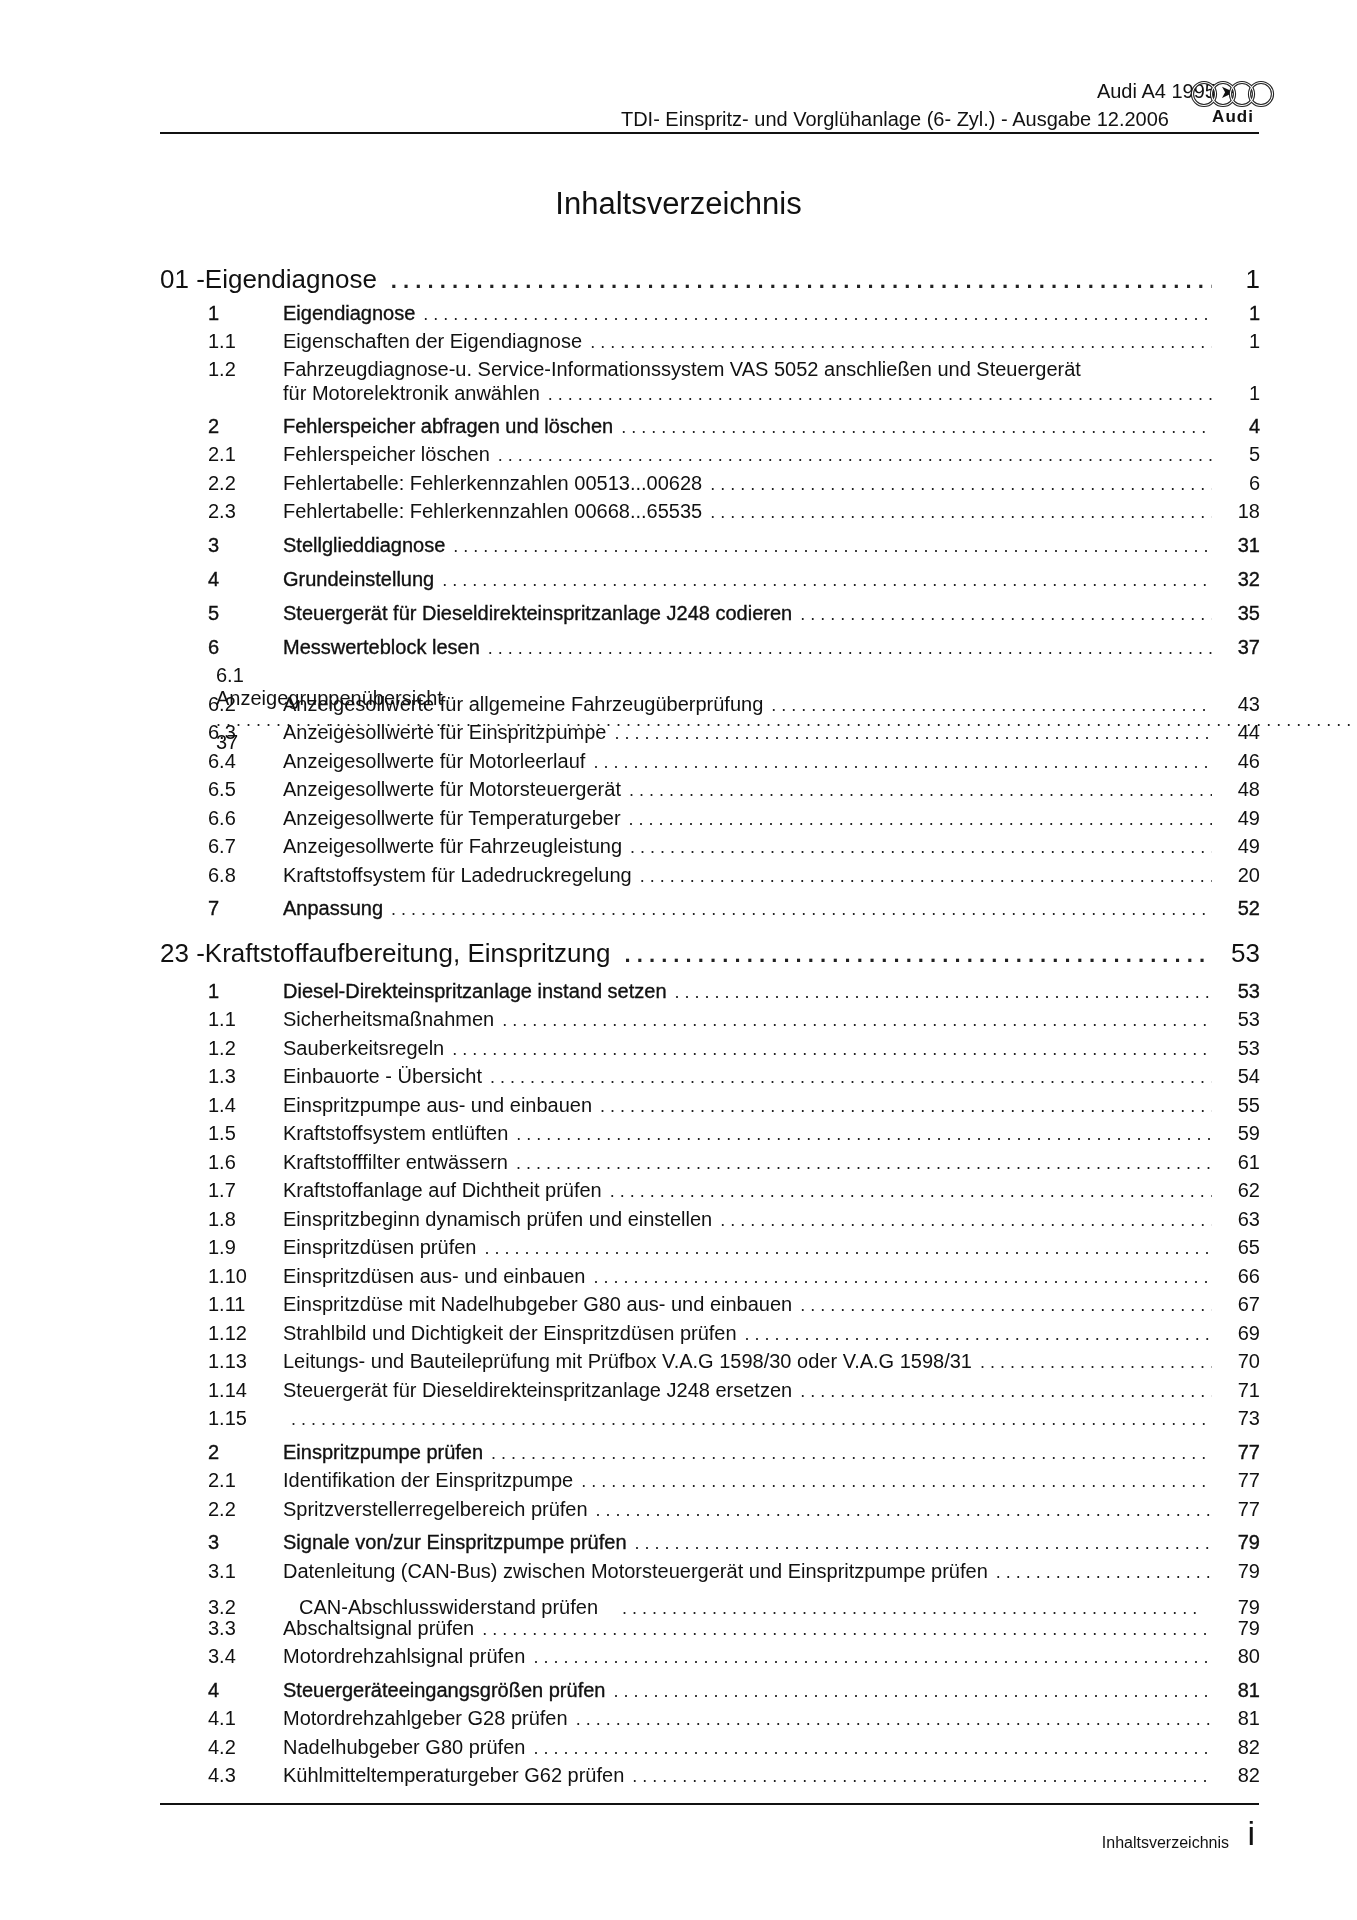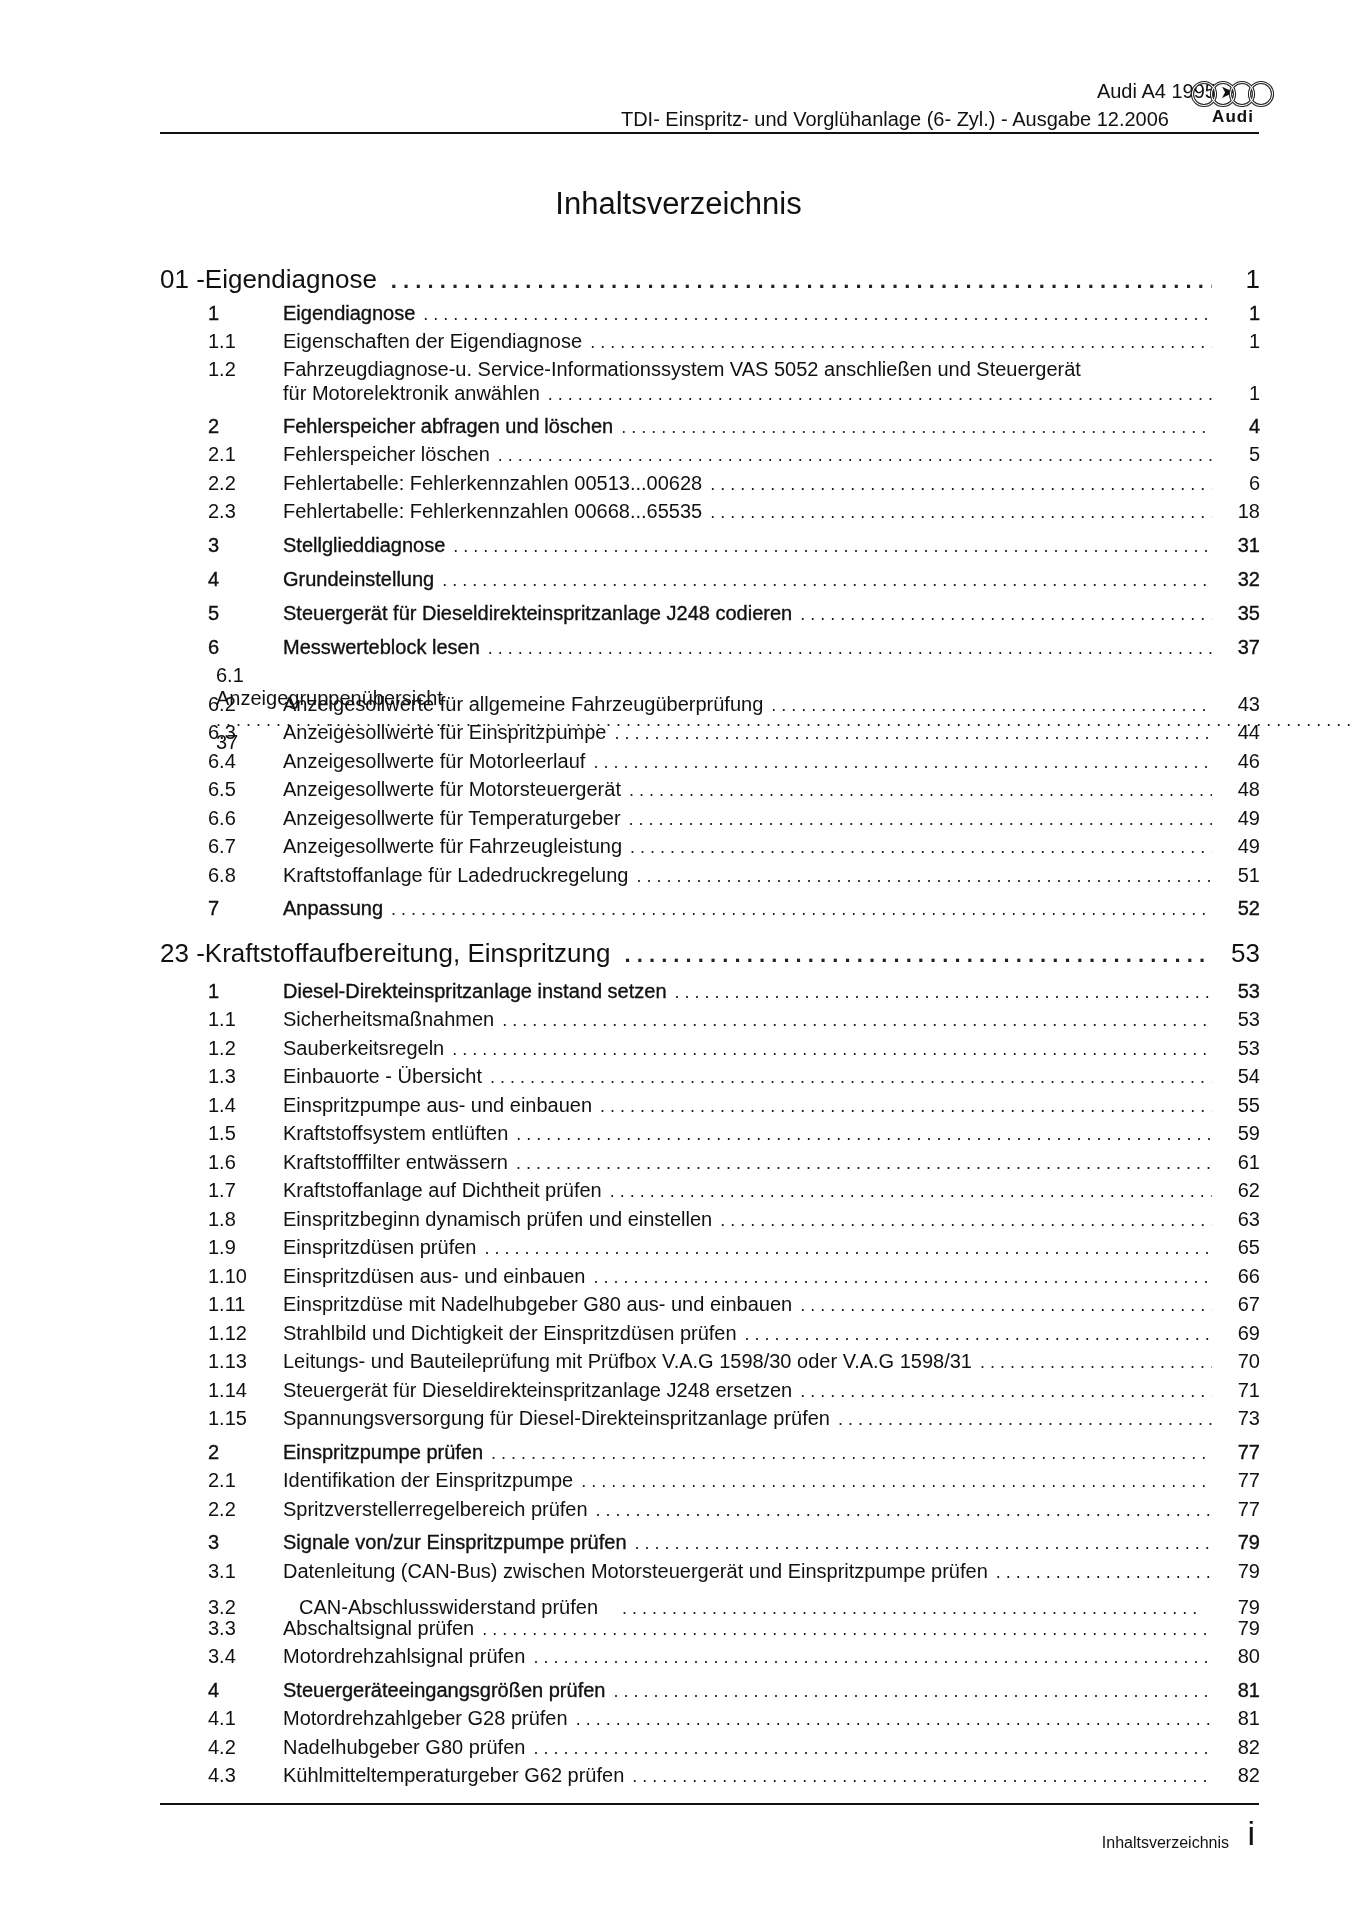--- a/index.html
+++ b/index.html
@@ -173,23 +173,23 @@
       <span class="pg">49</span>
     </div>
     <div class="row sec" style="top: 835px;">
       <span class="num">6.7</span>
       <span class="txt">Anzeigesollwerte für Fahrzeugleistung</span>
       <span class="dots"></span>
       <span class="pg">49</span>
     </div>
     <div class="row sec" style="top: 864px;">
       <span class="num">6.8</span>
-      <span class="txt">Kraftstoffanlage für Ladedruckregelung</span>
-      <span class="dots"></span>
-      <span class="pg">51</span>
+      <span class="txt">Kraftstoffsystem für Ladedruckregelung</span>
+      <span class="dots"></span>
+      <span class="pg">20</span>
     </div>
     <div class="row sec main" style="top: 897px;">
       <span class="num">7</span>
       <span class="txt">Anpassung</span>
       <span class="dots"></span>
       <span class="pg">52</span>
     </div>
     <div class="row chap" style="top: 938px;">
       <span class="num">23 - </span>
       <span class="txt">Kraftstoffaufbereitung, Einspritzung</span>
@@ -281,21 +281,20 @@
       <span class="pg">70</span>
     </div>
     <div class="row sec" style="top: 1379px;">
       <span class="num">1.14</span>
       <span class="txt">Steuergerät für Dieseldirekteinspritzanlage J248 ersetzen</span>
       <span class="dots"></span>
       <span class="pg">71</span>
     </div>
     <div class="row sec" style="top: 1407px;">
       <span class="num">1.15</span>
-      <span class="txt">Spannungsversorgung für Diesel-Direkteinspritzanlage prüfen</span>
       <span class="dots"></span>
       <span class="pg">73</span>
     </div>
     <div class="row sec main" style="top: 1441px;">
       <span class="num">2</span>
       <span class="txt">Einspritzpumpe prüfen</span>
       <span class="dots"></span>
       <span class="pg">77</span>
     </div>
     <div class="row sec" style="top: 1469px;">

